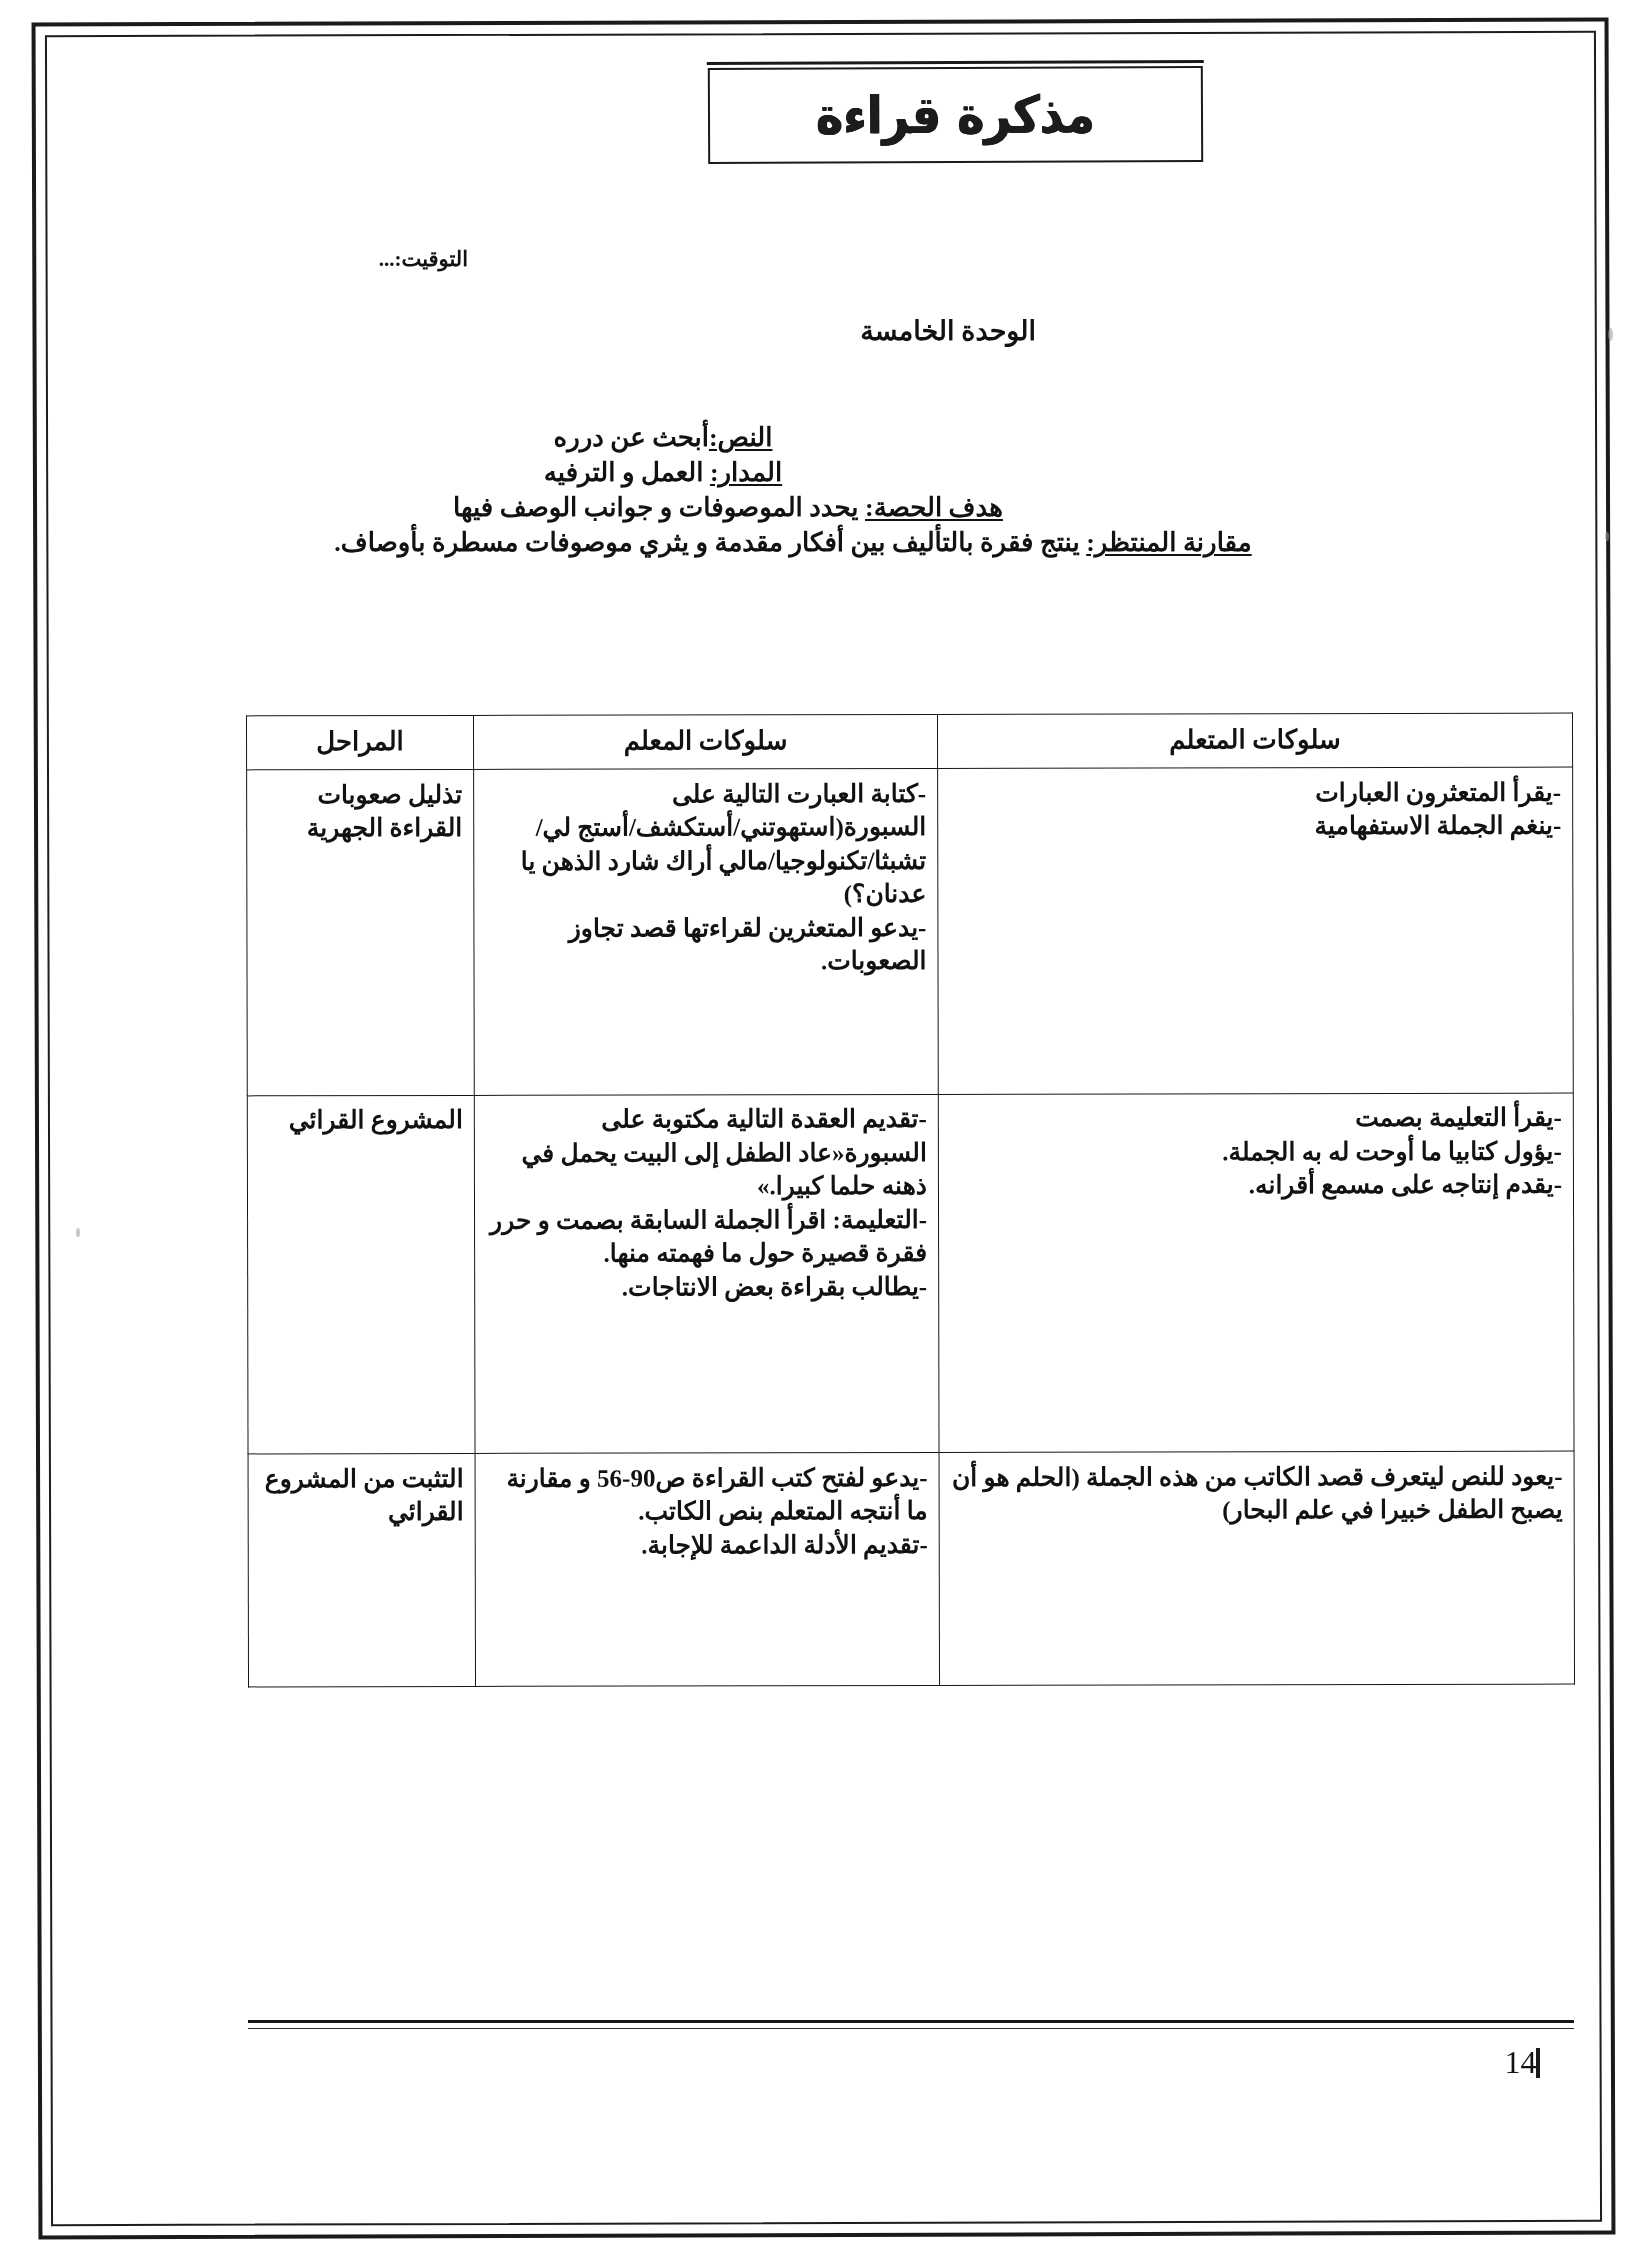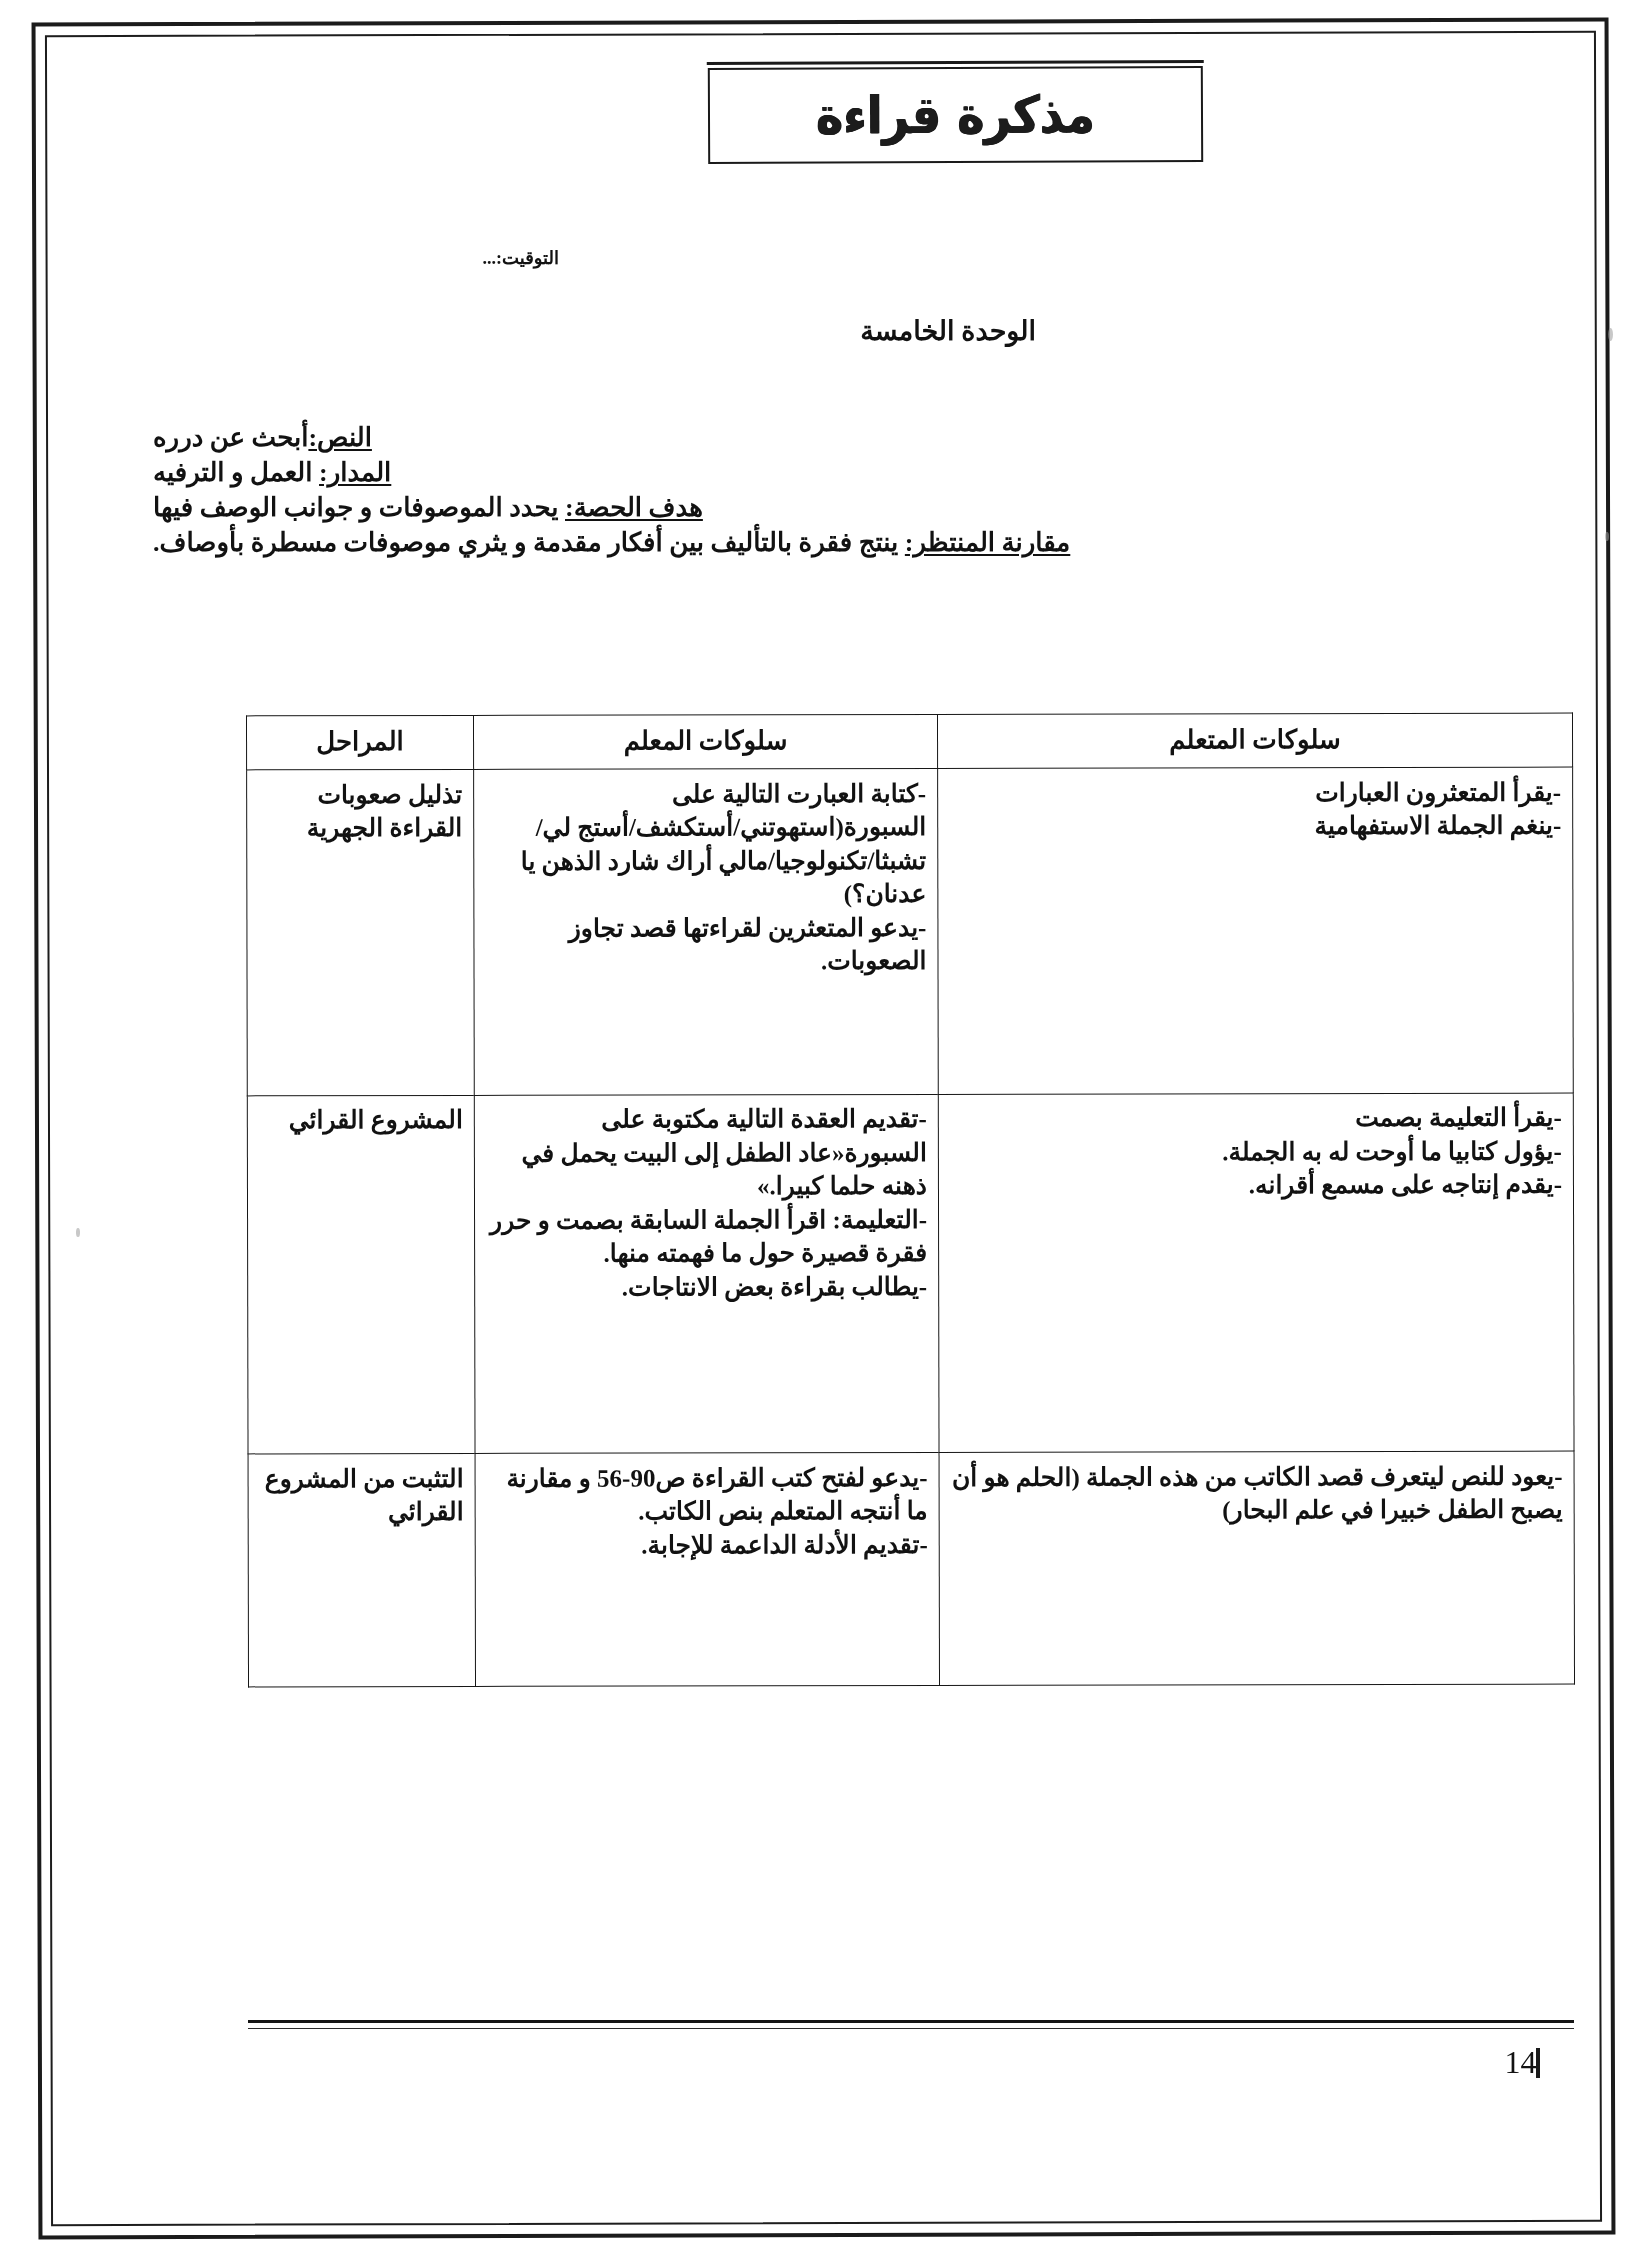--- a/index.html
+++ b/index.html
@@ -75,42 +75,42 @@
     font-size: 46px;
     letter-spacing: 2.8px;
     color: #1c1c1c;
     transform: scaleY(1.12);
     text-shadow: 0.6px 0 0 #1c1c1c, -0.6px 0 0 #1c1c1c;
   }
 
   
   .timing {
     position: absolute;
-    right: 1022px;
+    right: 1113px;
     top: 197px;
-    font-size: 18px;
+    font-size: 21px;
     font-weight: 700;
     white-space: nowrap;
   }
   .unit {
     position: absolute;
     right: 545px;
     top: 265px;
     font-size: 27px;
     font-weight: 700;
     white-space: nowrap;
     font-family: Liberation Serif, serif;
   }
 
   .meta-block {
     position: absolute;
     right: 408px;
     top: 371px;
     width: 1020px;
-    text-align: left;
+    text-align: center;
   }
   .meta-line {
     font-size: 26px;
     font-weight: 700;
     line-height: 1.28;
     white-space: nowrap;
     margin-bottom: 1.9px;
   }
   .meta-line.wide { margin-right: -130px; }
   .meta-line.widest { margin-right: -260px; }

